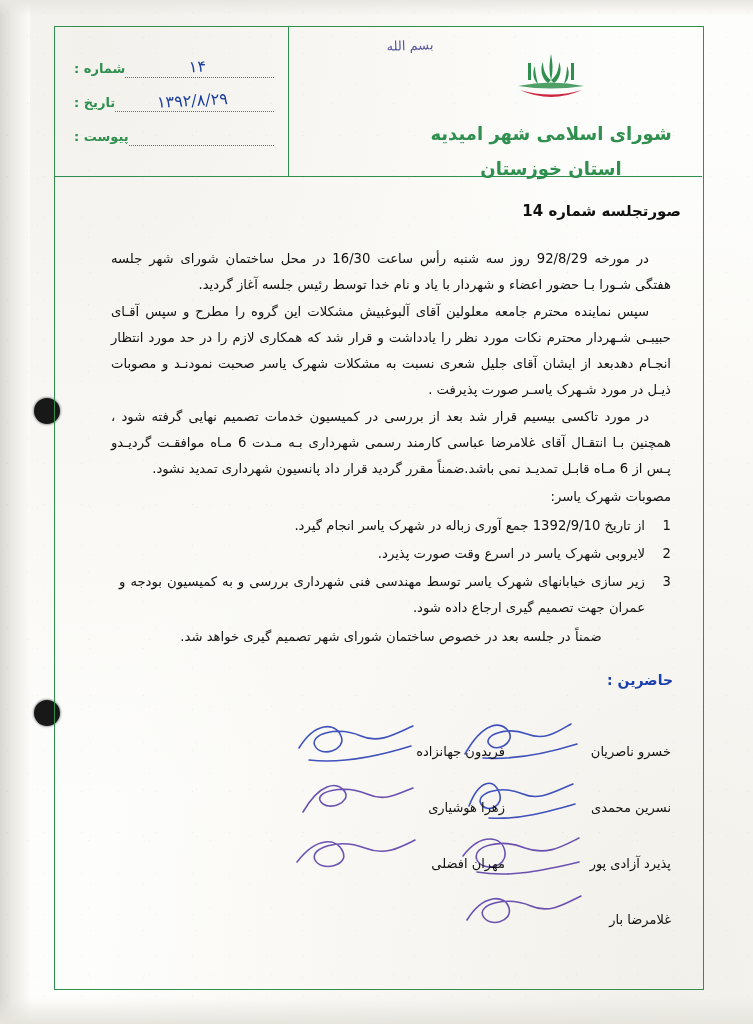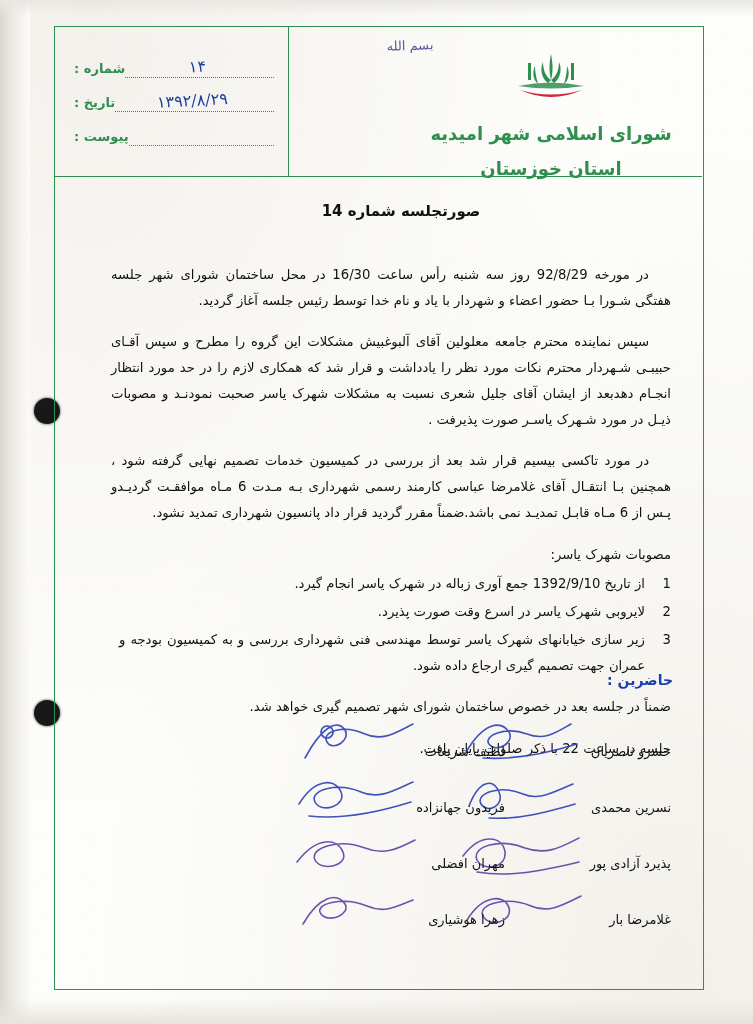--- a/index.html
+++ b/index.html
@@ -165,40 +165,39 @@
     font-family: "DejaVu Serif", "Liberation Serif", serif;
     transform: rotate(-3deg);
   }
 
   
   #doc-title {
     position: absolute;
     right: 72px;
     top: 202px;
     width: 560px;
-    text-align: center;
     font-size: 15px;
     font-weight: 700;
     color: #111;
     direction: rtl;
   }
   #body-text {
     position: absolute;
     right: 82px;
     top: 246px;
     width: 560px;
     direction: rtl;
     text-align: justify;
     color: #111;
     font-size: 13.2px;
     line-height: 1.95;
   }
-  #body-text p { margin: 16px 0 2px 0; }
+  #body-text p { margin: 0 0 2px 0; }
   .indent { text-indent: 22px; }
-  .center-line { text-align: right; }
+  .center-line { text-align: center; }
 
   ol.resolutions {
     list-style: none;
     margin: 4px 0 4px 0;
     padding: 0;
     direction: rtl;
   }
   ol.resolutions li {
     display: flex;
     flex-direction: row;
@@ -358,21 +357,20 @@
         <span class="num">2</span>
         <span class="txt">لایروبی شهرک یاسر در اسرع وقت صورت پذیرد.</span>
       </li>
       <li>
         <span class="num">3</span>
         <span class="txt">زیر سازی خیابانهای شهرک یاسر توسط مهندسی فنی شهرداری بررسی و به کمیسیون بودجه و عمران جهت تصمیم گیری ارجاع داده شود.</span>
       </li>
     </ol>
 
     <p class="center-line">ضمناً در جلسه بعد در خصوص ساختمان شورای شهر تصمیم گیری خواهد شد.</p>
-    <p class="center-line">جلسه در ساعت 22 با ذکر صلوات پایان یافت.</p>
   </div>
 
   <div id="attendees-title">حاضرین :</div>
 
   <div class="att-col" id="att-col-right">
     <div class="att-row">
       <span class="att-name">خسرو ناصریان</span>
       <span class="sig">
         <svg viewBox="0 0 140 54" aria-hidden="true">
             <path d="M12 40 C30 8 48 6 56 18 C62 28 44 40 36 30 C30 22 52 12 74 20 C92 27 104 18 118 10 M30 44 C60 46 92 40 124 30"></path>
@@ -400,47 +398,39 @@
       <span class="sig violet">
         <svg viewBox="0 0 140 54" aria-hidden="true">
             <path d="M14 38 C30 12 52 12 56 26 C60 40 36 46 30 34 C24 22 54 14 78 24 C96 32 112 22 128 14"></path>
           </svg>
       </span>
     </div>
   </div>
 
   <div class="att-col" id="att-col-left">
     <div class="att-row">
-      <span class="att-name">لطیف شریعات</span>
-      <span class="sig">
-        <svg viewBox="0 0 140 54" aria-hidden="true">
-            <path d="M18 44 C34 14 50 4 58 16 C64 26 46 38 40 28 C34 18 56 10 78 20 C96 28 110 18 126 10 M40 12 a6 6 0 1 0 0.1 0"></path>
-          </svg>
-      </span>
-    </div>
-    <div class="att-row">
       <span class="att-name">فریدون جهانزاده</span>
       <span class="sig">
         <svg viewBox="0 0 140 54" aria-hidden="true">
             <path d="M12 34 C28 8 48 8 54 22 C60 36 34 44 28 32 C22 20 50 12 74 22 C92 30 108 20 126 12 M22 46 C56 50 92 42 124 32"></path>
           </svg>
       </span>
     </div>
     <div class="att-row">
+      <span class="att-name">زهرا هوشیاری</span>
+      <span class="sig violet">
+        <svg viewBox="0 0 140 54" aria-hidden="true">
+            <path d="M16 42 C32 14 50 10 58 22 C64 32 42 42 34 32 C26 22 56 14 80 24 C98 32 110 24 126 18"></path>
+          </svg>
+      </span>
+    </div>
+    <div class="att-row">
       <span class="att-name">مهران افضلی</span>
       <span class="sig violet">
         <svg viewBox="0 0 140 54" aria-hidden="true">
             <path d="M10 36 C30 10 50 12 56 26 C62 40 34 46 28 34 C22 22 52 12 78 22 C98 30 112 22 128 14"></path>
           </svg>
       </span>
     </div>
-    <div class="att-row">
-      <span class="att-name">زهرا هوشیاری</span>
-      <span class="sig violet">
-        <svg viewBox="0 0 140 54" aria-hidden="true">
-            <path d="M16 42 C32 14 50 10 58 22 C64 32 42 42 34 32 C26 22 56 14 80 24 C98 32 110 24 126 18"></path>
-          </svg>
-      </span>
-    </div>
   </div>
 
   <div id="speckle"></div>
 </div>
 
 </body></html>

